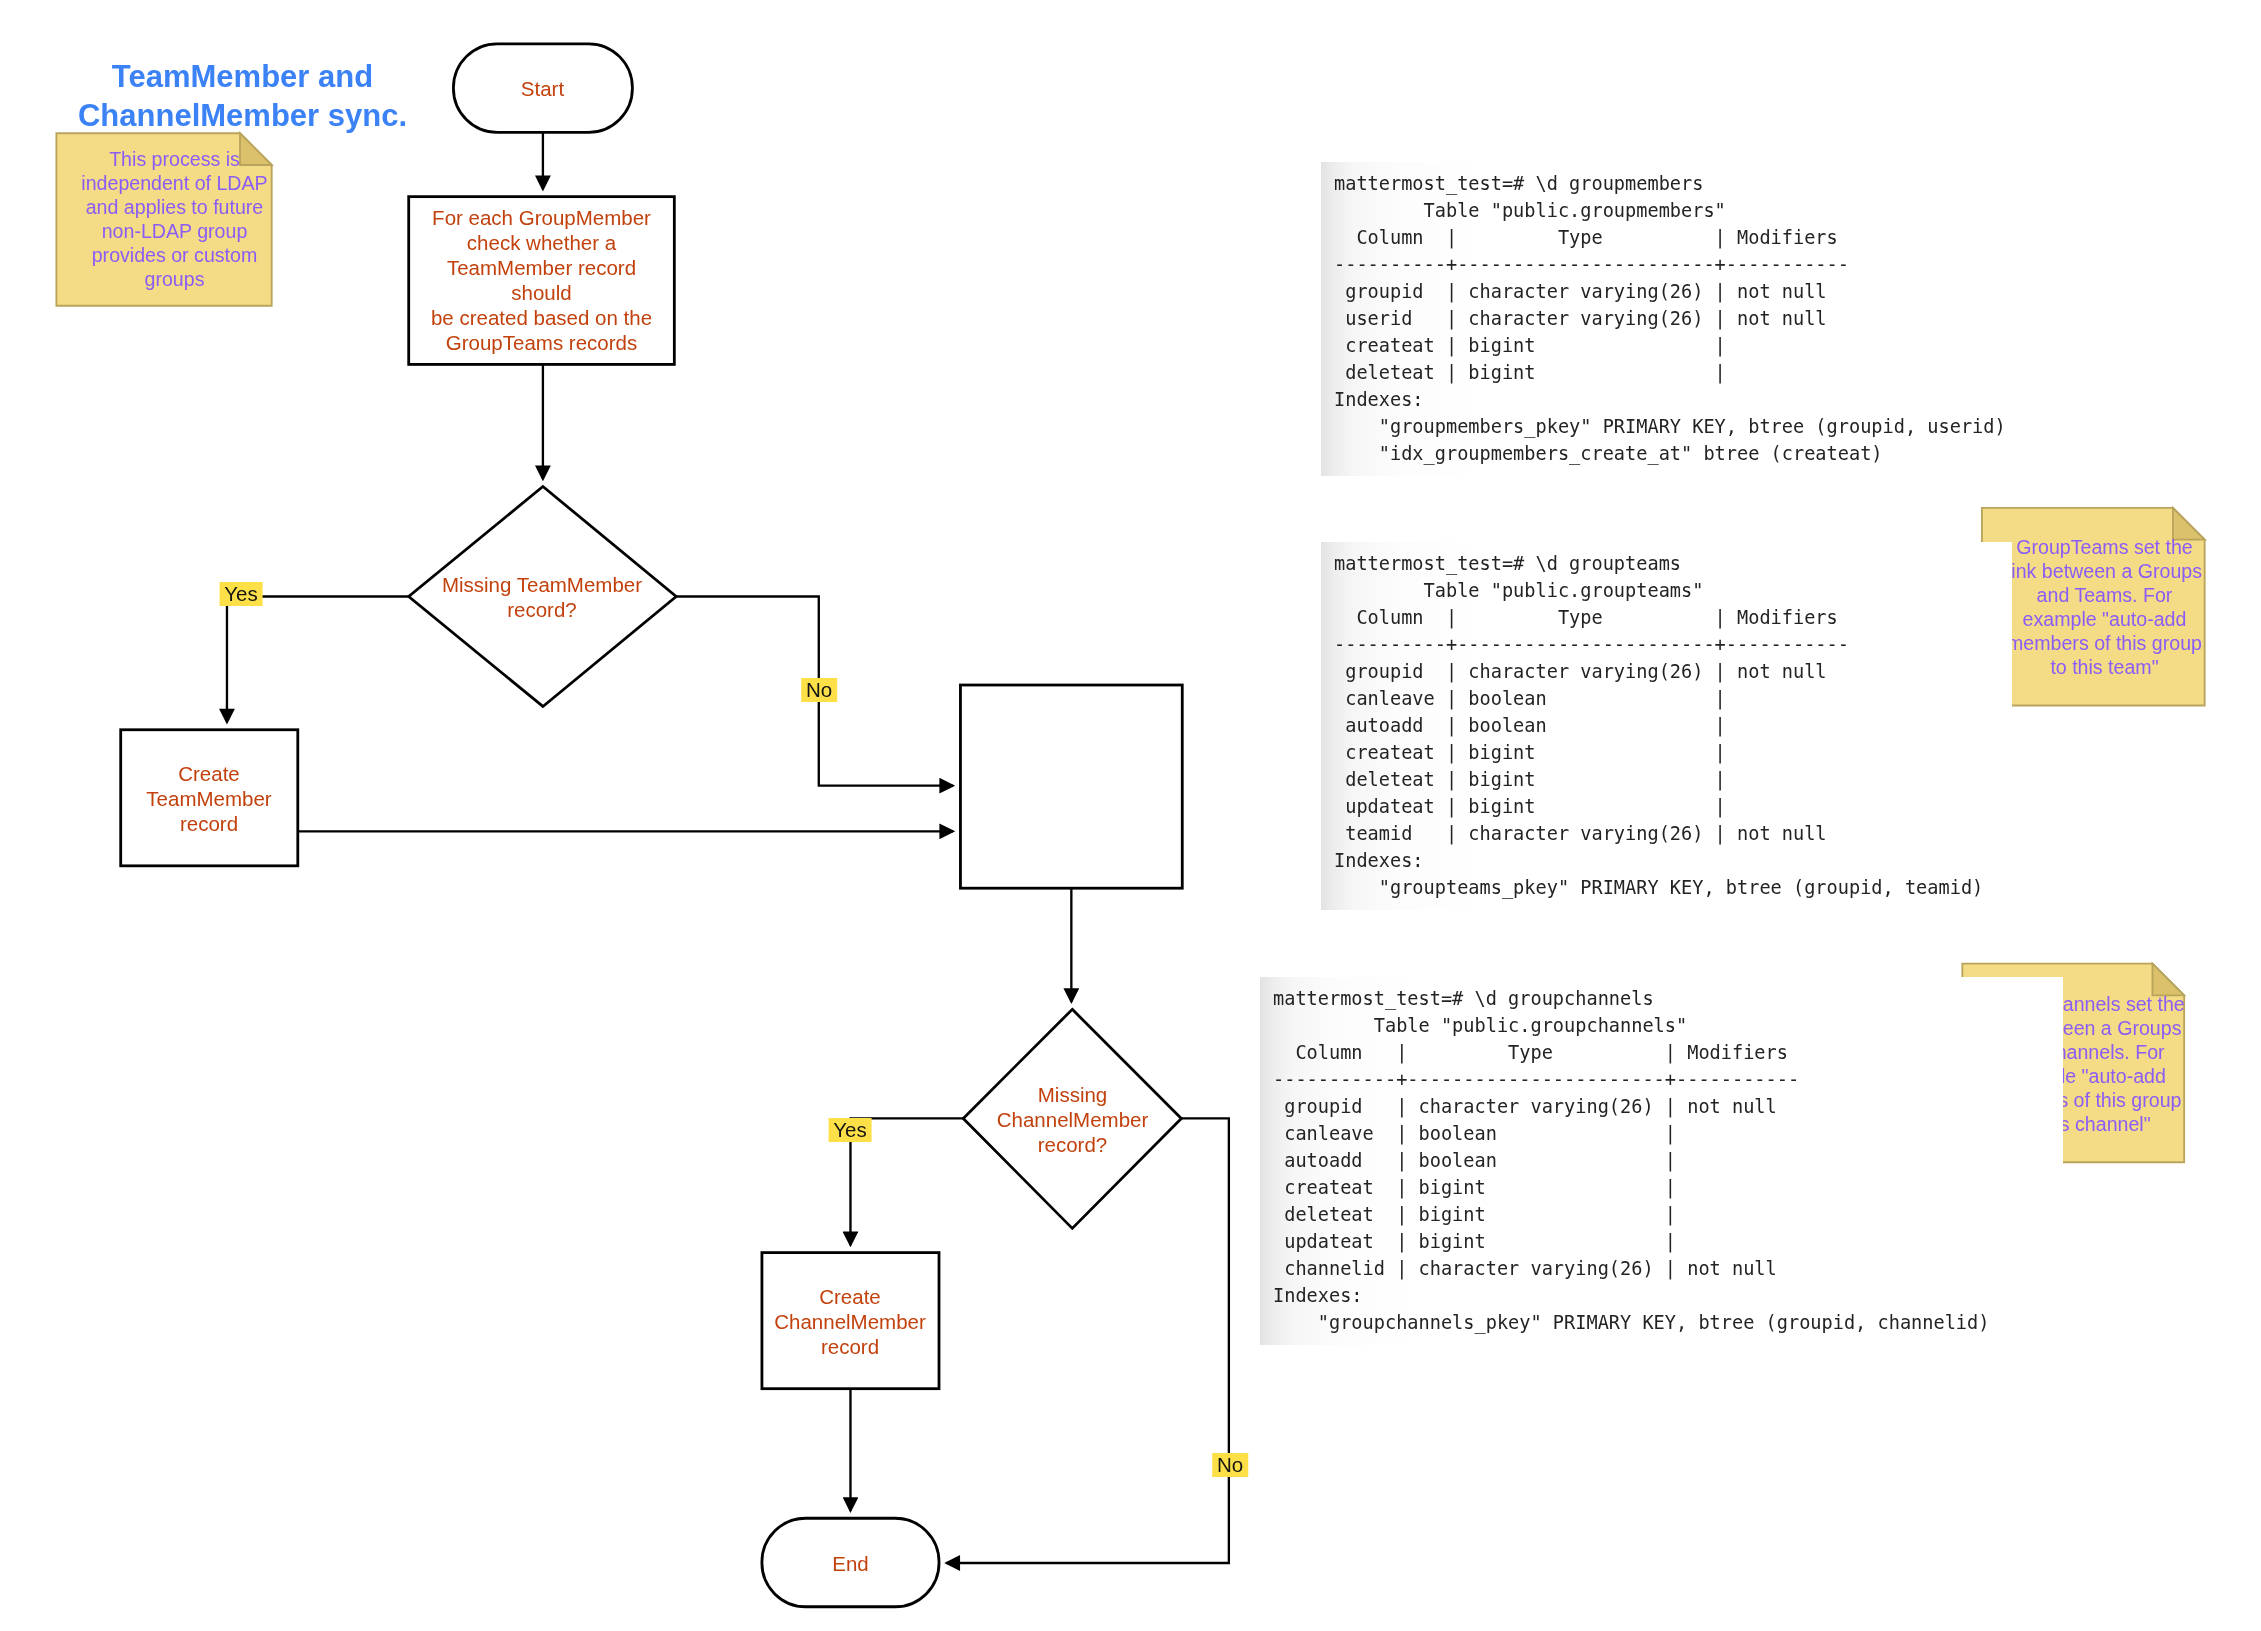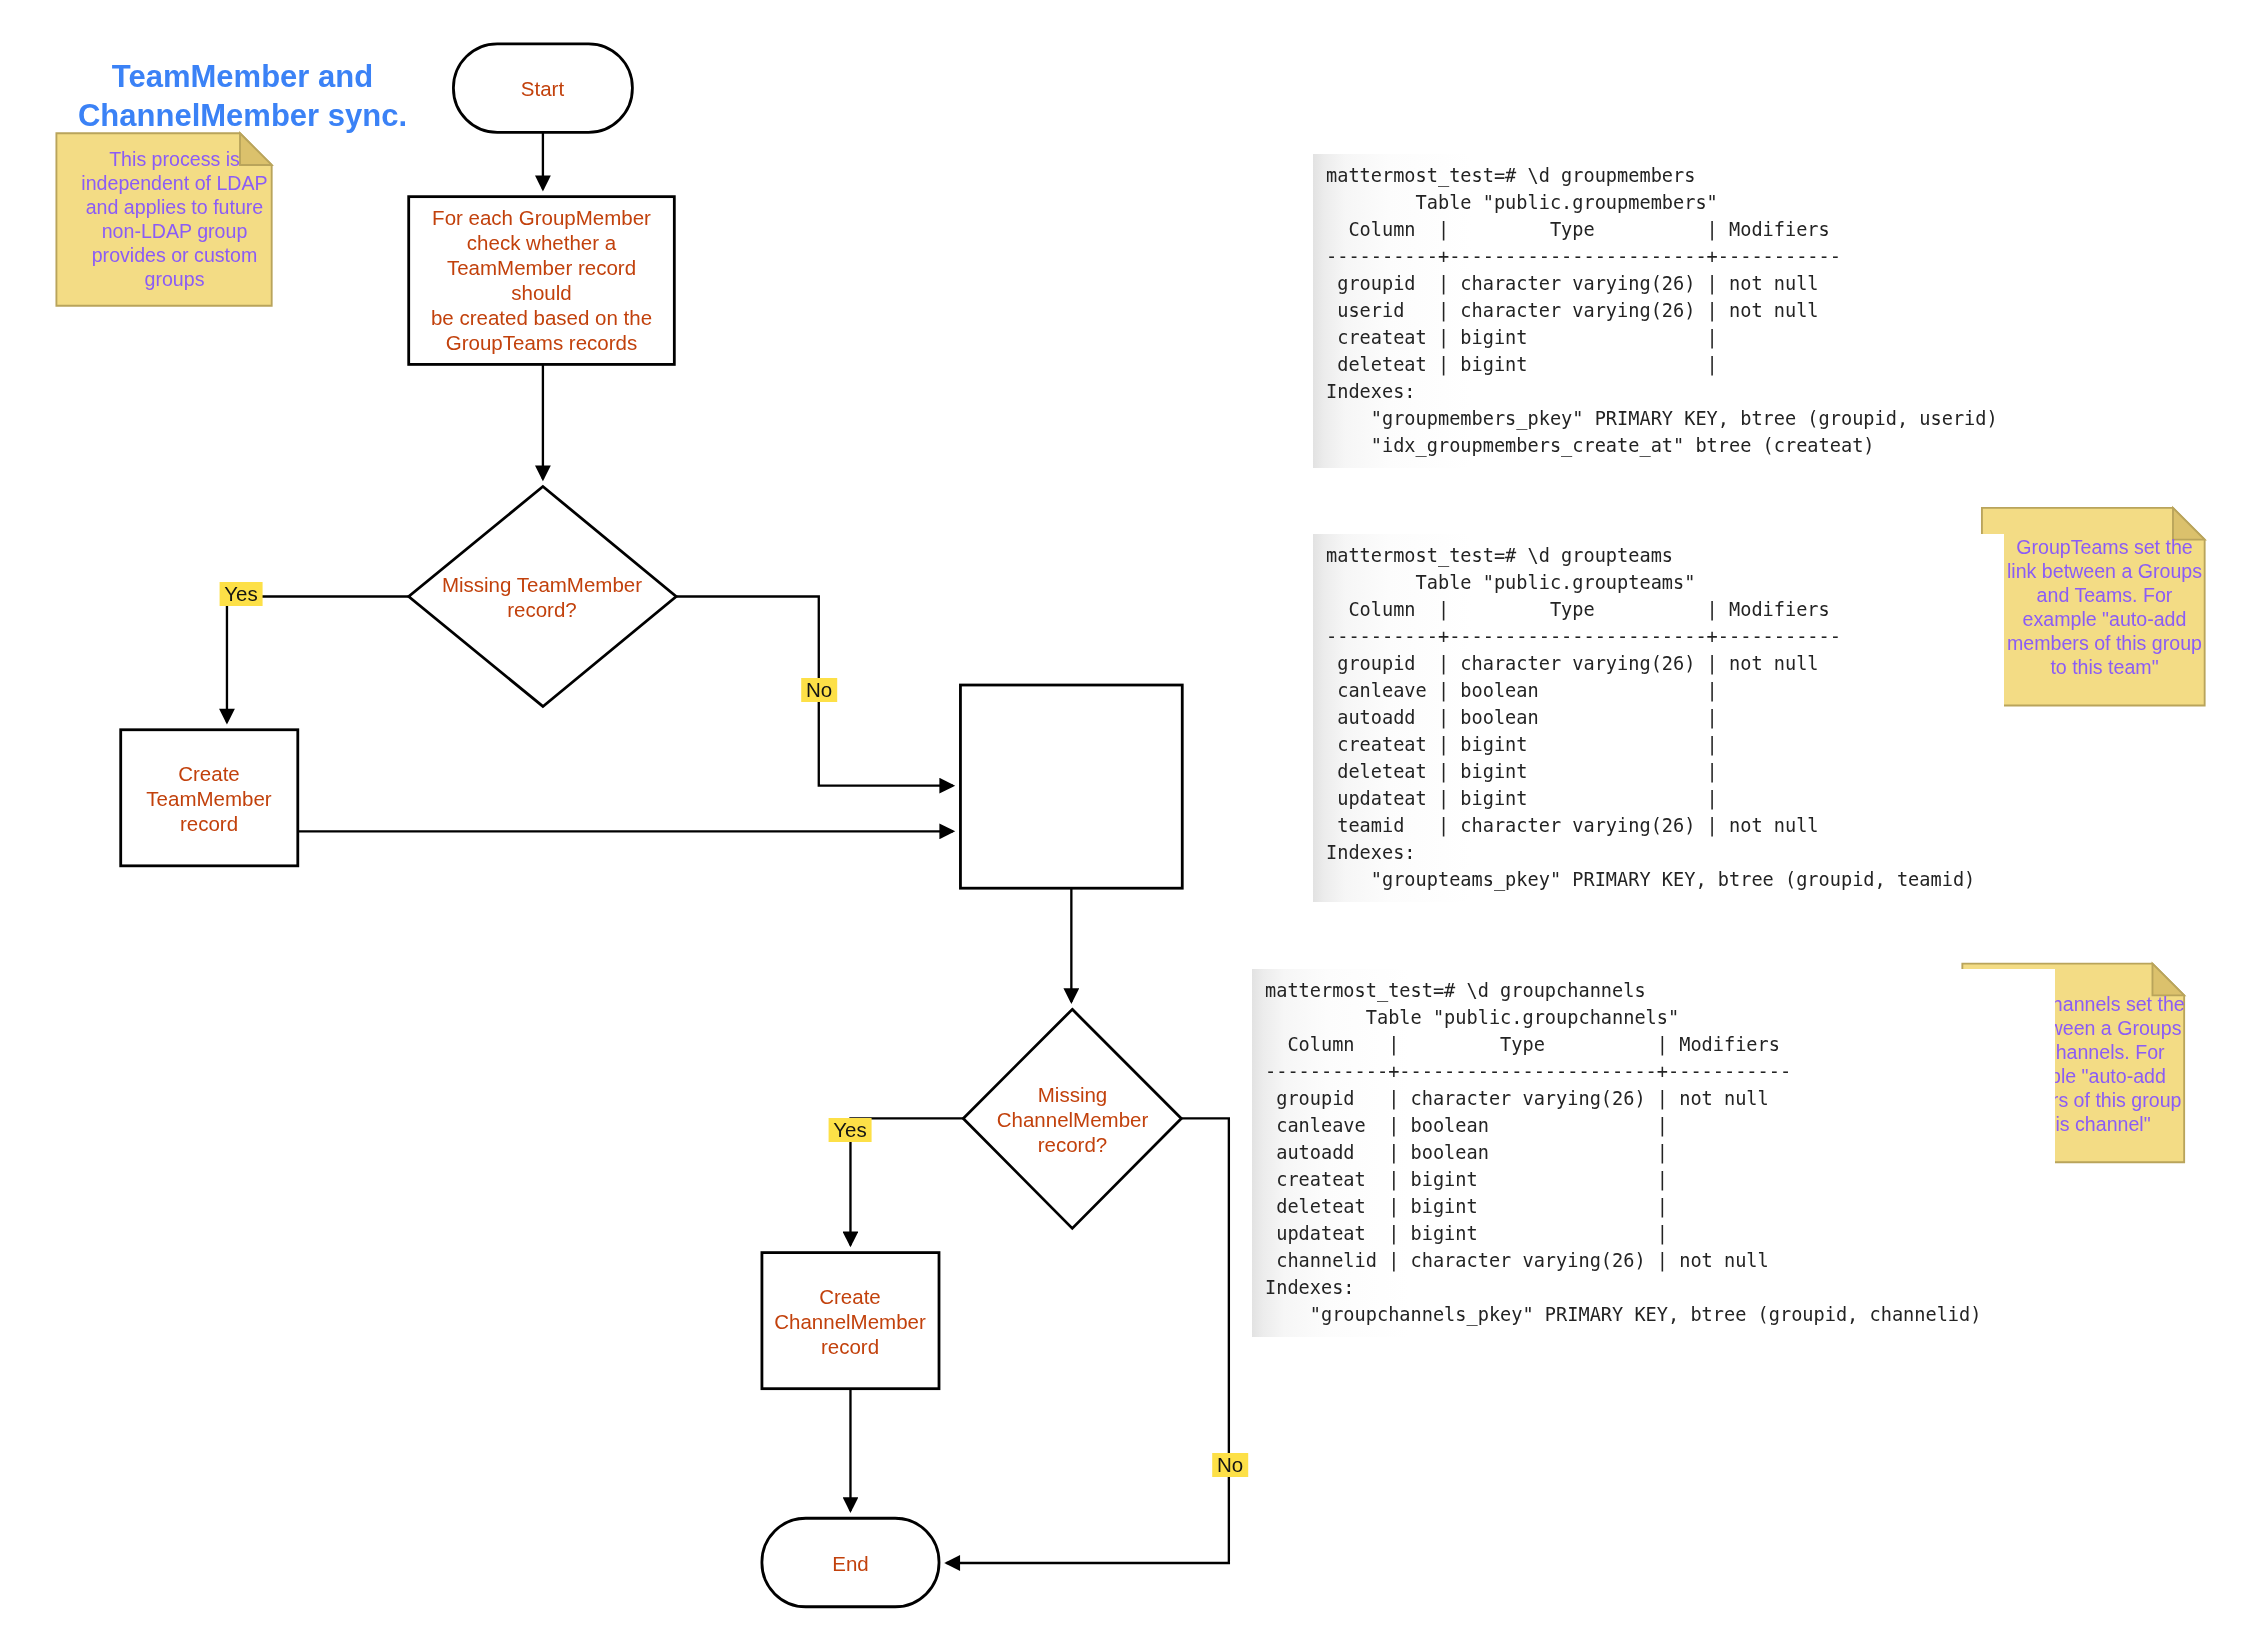--- a/index.html
+++ b/index.html
@@ -58,21 +58,21 @@
     white-space: pre-line;
     margin-left: 11px;
   }
   .codeblock {
     position: absolute;
     font-family: "DejaVu Sans Mono", "Liberation Mono", monospace;
     font-size: 18.6px;
     line-height: 27px;
     color: #232323;
     white-space: pre;
-    margin: 0;
+    margin: 8px;
     padding: 8.4px 11.2px 8.4px 13px;
     background: linear-gradient(90deg, #e2e2e2 0px, #ececec 11.2px, #f6f6f6 32px, #fcfcfc 75px, #ffffff 158px);
   }
   #code-groupmembers  { left: 1313px; top: 154px;  width: 667px; }
   #code-groupteams    { left: 1313px; top: 534px;  width: 667px; }
   #code-groupchannels { left: 1252px; top: 969px; width: 779px; }
 
   #note-ldap          { left: 56px;   top: 133px;  width: 215px; height: 172px; }
   #note-groupteams    { left: 1982px; top: 508px;  width: 223px; height: 198px; }
   #note-groupchannels { left: 1962px; top: 964px; width: 222px; height: 199px; }

